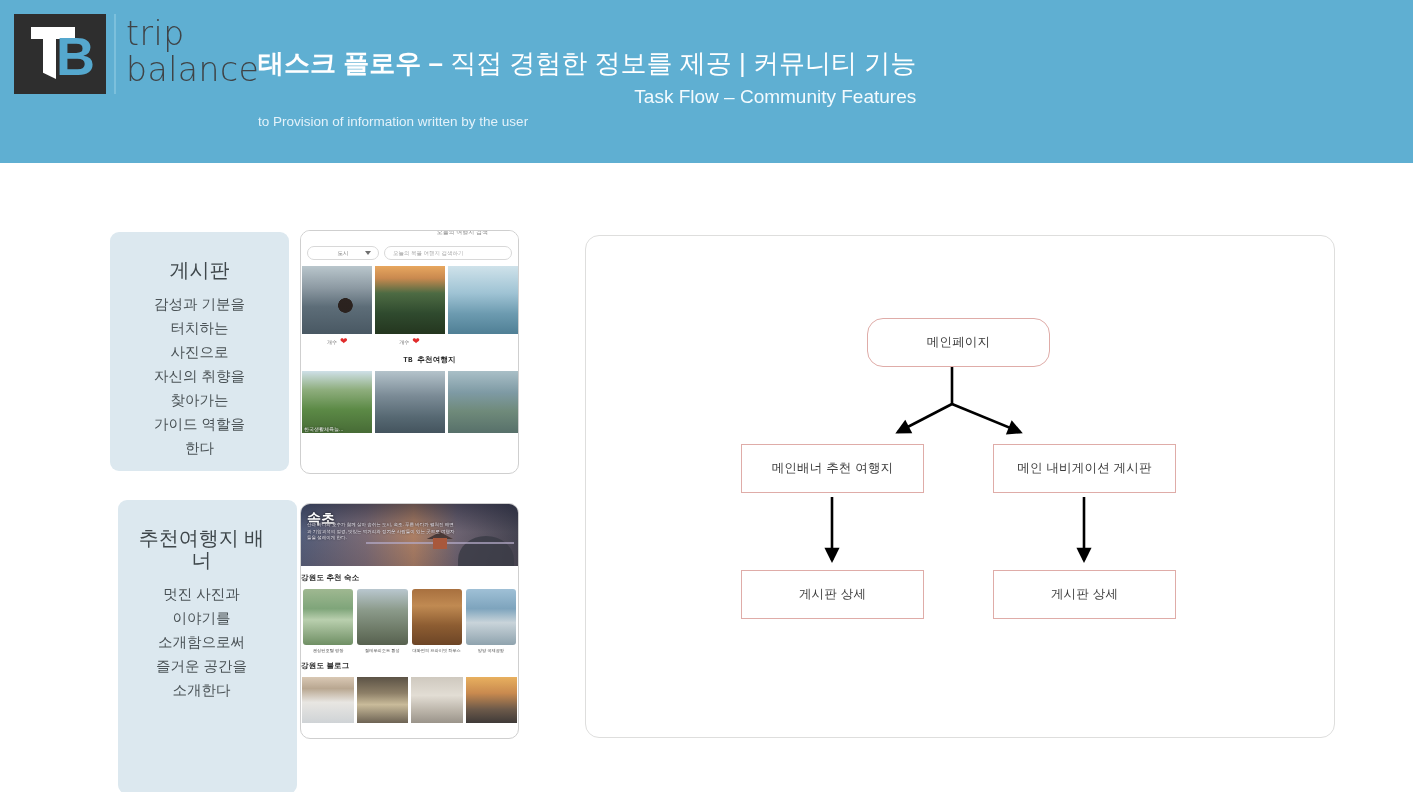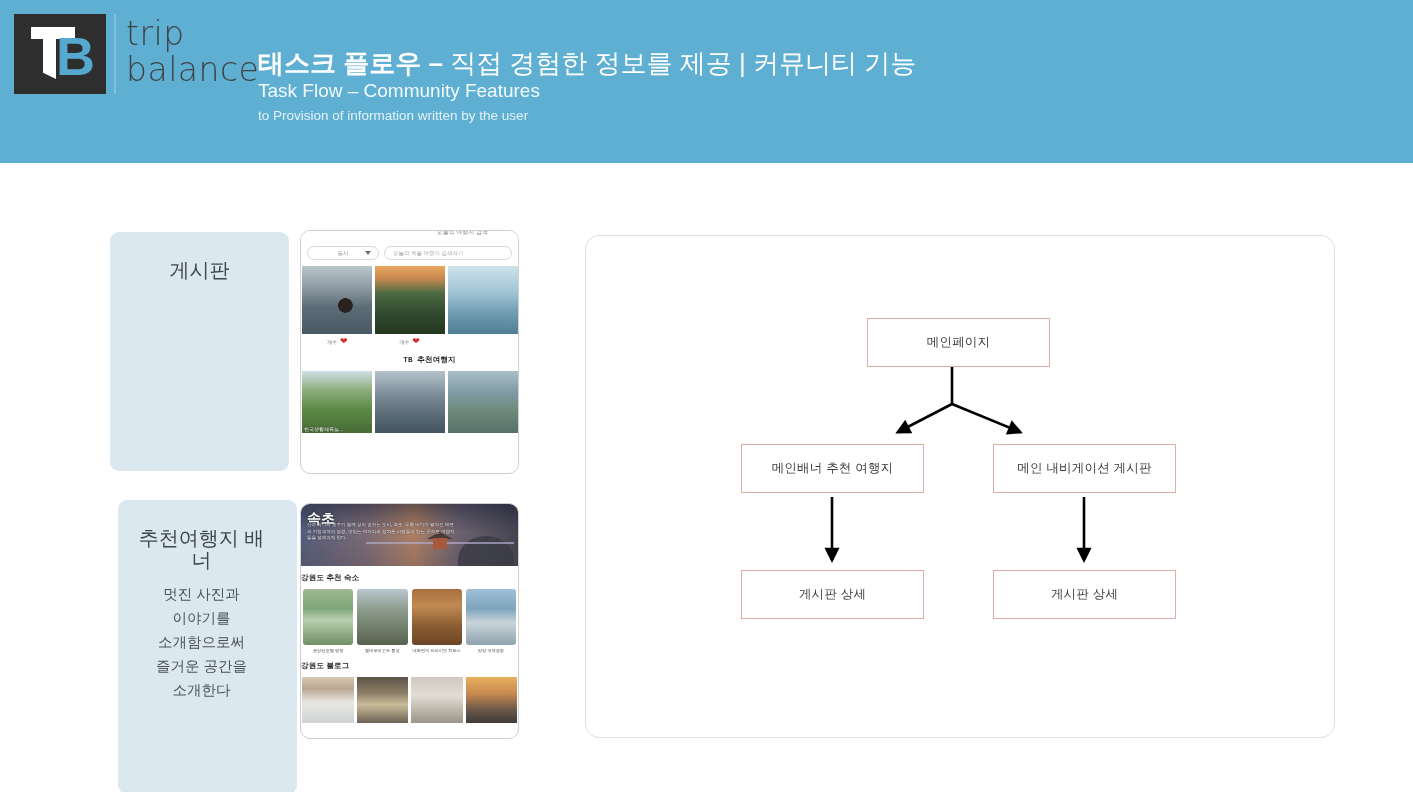--- a/index.html
+++ b/index.html
@@ -93,24 +93,26 @@
   }
   .title-main {
     font-size: 26px;
     line-height: 31px;
     color: #ffffff;
     white-space: nowrap;
   }
   .title-main .strong { font-weight: bold; }
   .title-main .light { font-weight: normal; }
   .title-sub {
+    margin-top: 6px;
     font-size: 19px;
     line-height: 24px;
     color: #f2fafe;
     font-weight: normal;
+    text-align: right;
   }
   .title-sub2 {
     margin-top: 4px;
     font-size: 13.5px;
     line-height: 18px;
     color: #e3f2fa;
   }
 
   
   .desc-card {
@@ -399,21 +401,21 @@
     position: absolute;
     border: 1px solid #dfaca8;
     background: #ffffff;
     display: flex;
     align-items: center;
     justify-content: center;
     font-size: 12.5px;
     color: #3b3b3b;
     letter-spacing: 0.2px;
   }
-  #box-main     { left: 867px; top: 318px; width: 183px; height: 49px; }
+  #box-main     { left: 867px; top: 318px; width: 183px; height: 49px; border-radius: 16px; }
   #box-banner   { left: 741px; top: 444px; width: 183px; height: 49px; }
   #box-nav      { left: 993px; top: 444px; width: 183px; height: 49px; }
   #box-detail-l { left: 741px; top: 570px; width: 183px; height: 49px; }
   #box-detail-r { left: 993px; top: 570px; width: 183px; height: 49px; }
 
   .flow-svg {
     position: absolute;
     left: 0; top: 0;
     width: 1413px; height: 792px;
     pointer-events: none;
@@ -443,20 +445,29 @@
     <div class="title-main">
       <span class="strong">태스크 플로우 – </span><span class="light">직접 경험한 정보를 제공  |  커뮤니티 기능</span>
     </div>
     <div class="title-sub">Task Flow – Community Features</div>
     <div class="title-sub2">to Provision of information written by the user</div>
   </div>
 </div>
 
 <div class="desc-card" id="card-board">
   <div class="dc-title">게시판</div>
+  <div class="dc-body">
+    <span>감성과 기분을</span>
+    <span>터치하는</span>
+    <span>사진으로</span>
+    <span>자신의 취향을</span>
+    <span>찾아가는</span>
+    <span>가이드 역할을</span>
+    <span>한다</span>
+  </div>
 </div>
 
 <div class="desc-card" id="card-banner">
   <div class="dc-title">추천여행지 배너</div>
   <div class="dc-body">
     <span>멋진 사진과</span>
     <span>이야기를</span>
     <span>소개함으로써</span>
     <span>즐거운 공간을</span>
     <span>소개한다</span>

